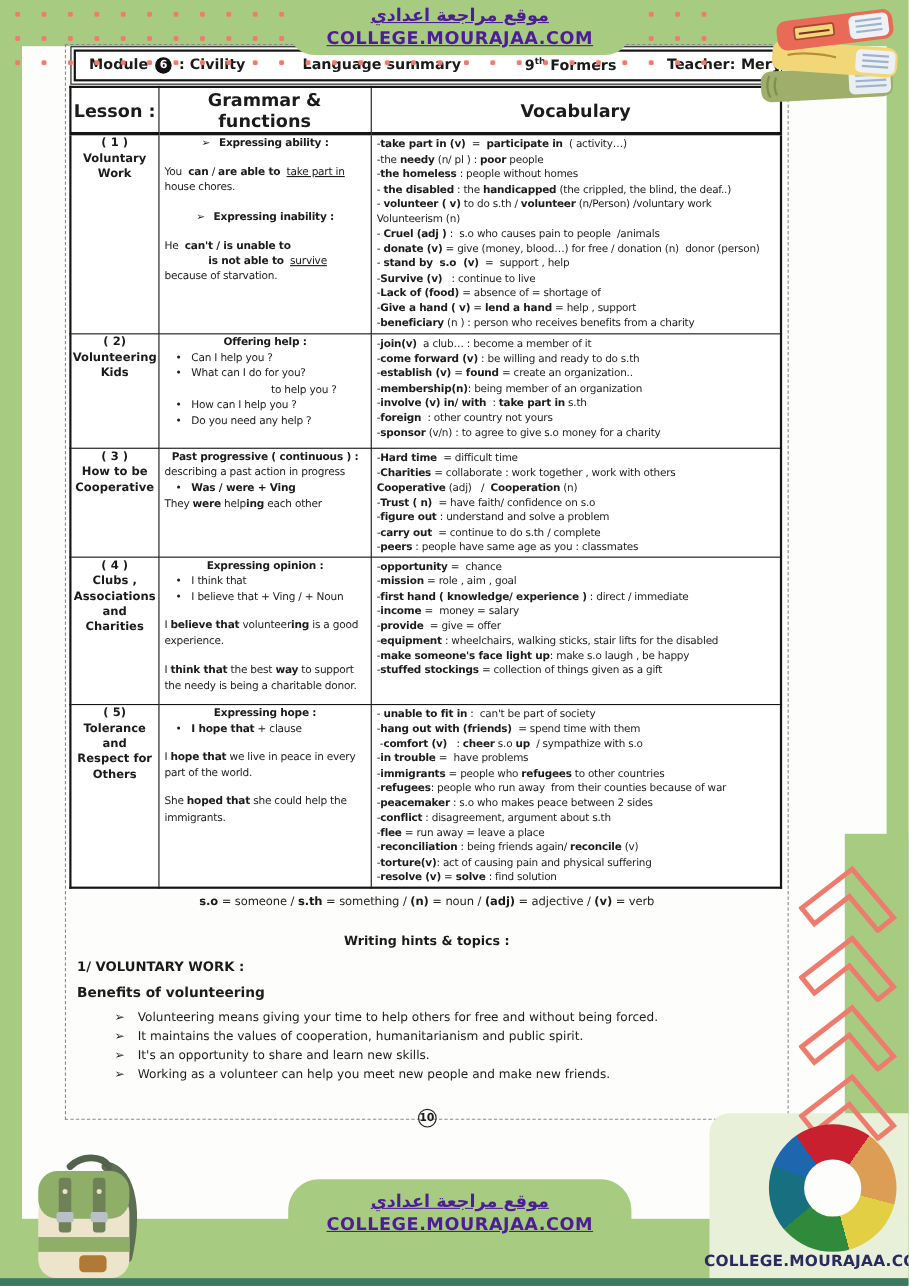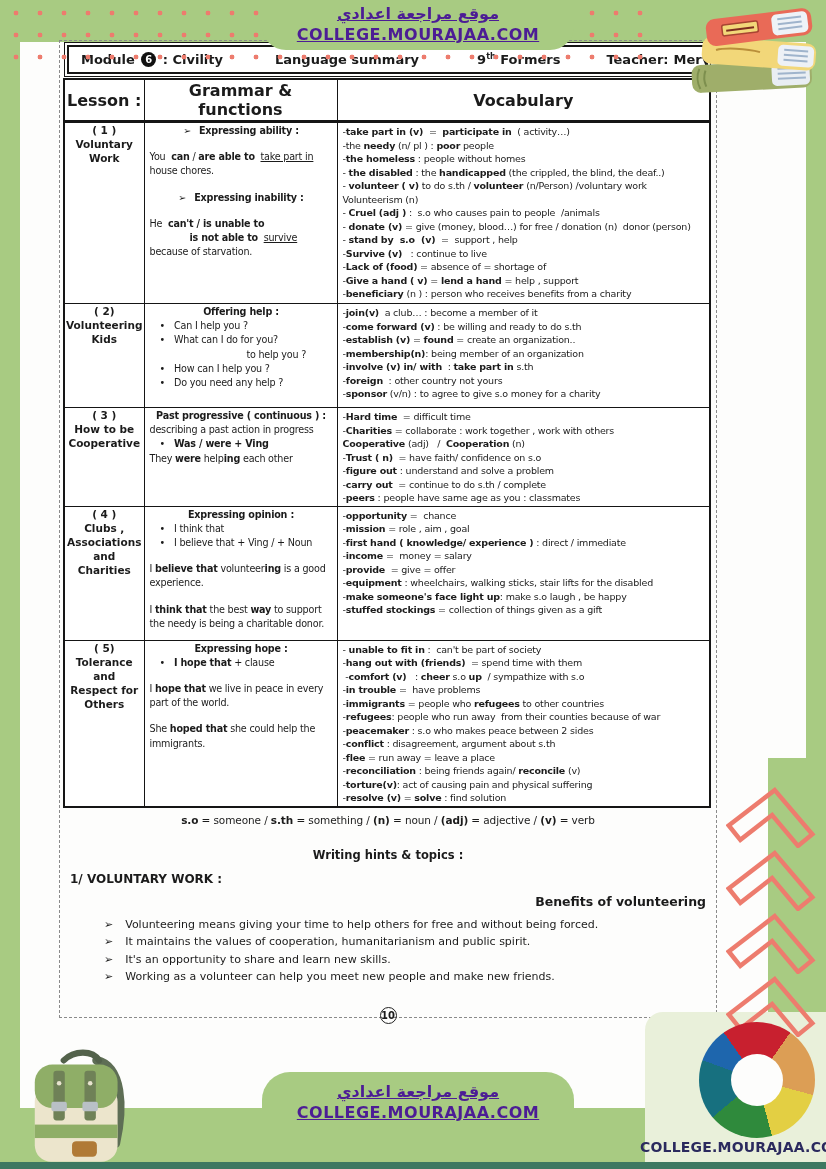--- a/index.html
+++ b/index.html
@@ -67,21 +67,21 @@
   .g-center{text-align:center;font-weight:bold;}
   .g-arrowhead{text-align:center;font-weight:bold;}
   .g-arrowhead .ah{font-weight:normal;margin-right:8px;}
   .g-bullet{padding-left:10px;}
   .g-bullet .gb{margin-right:9px;}
 
   .abbrev{margin-top:6px;text-align:center;font-size:10.5px;letter-spacing:-0.1px;}
   .writing{margin:0 10px;}
   .w-head{margin-top:22px;text-align:center;font-weight:bold;font-size:11.5px;}
   .w-topic{margin-top:10px;font-weight:bold;font-size:12px;}
-  .w-sub{margin-top:8px;text-align:right;font-weight:bold;font-size:12.5px;}
+  .w-sub{margin-top:8px;text-align:left;font-weight:bold;font-size:12.5px;}
   .w-points{margin-top:7px;}
   .w-point{padding-left:34px;font-size:11px;line-height:17.5px;}
   .w-arrow{margin-right:12px;}
   .pagenum{margin-top:18px;text-align:center;}
   .pagenum span{display:inline-block;width:17px;height:17px;border:1px solid #222;border-radius:50%;
     font-size:10px;line-height:16px;font-weight:bold;}
 </style>
 </head>
 <body>
 

